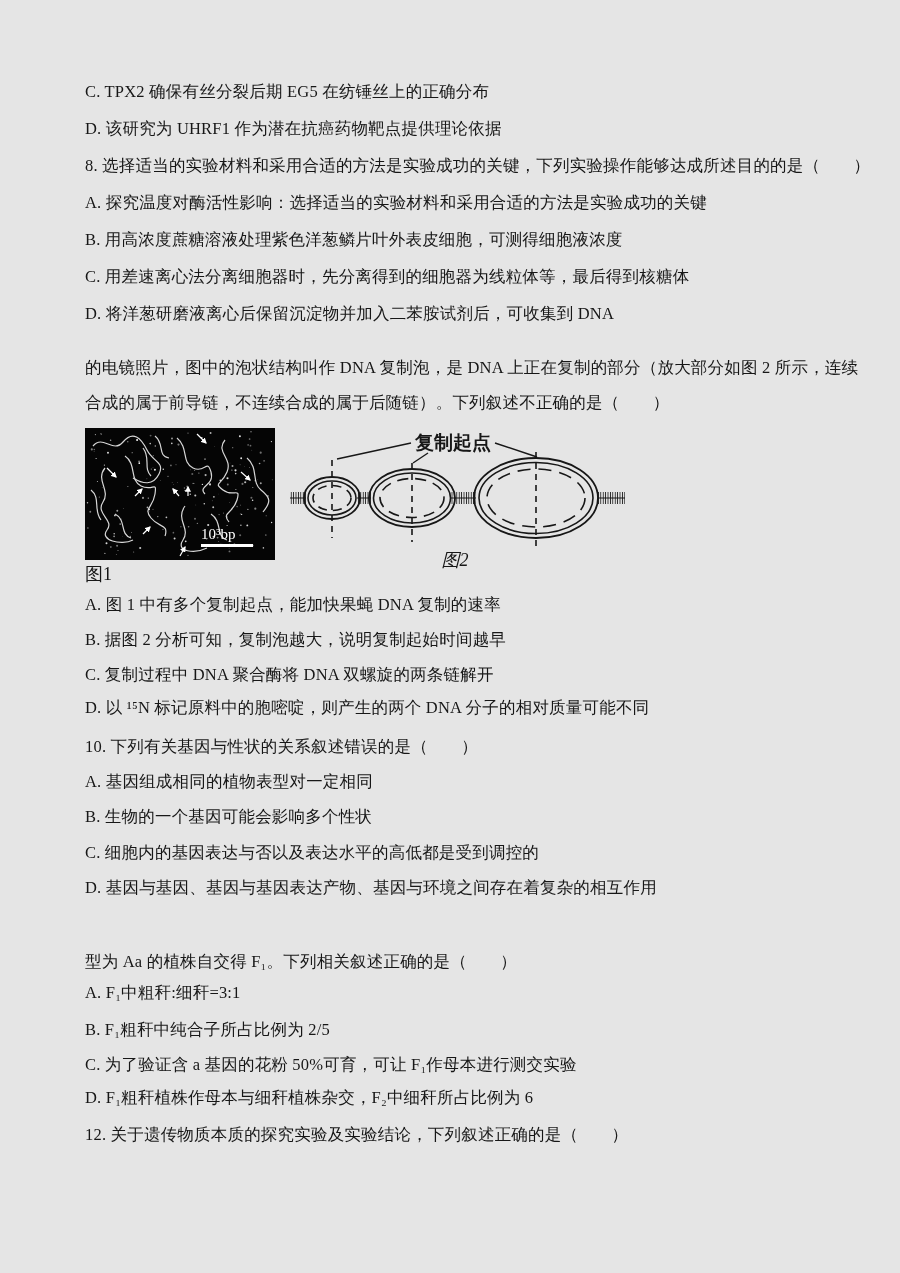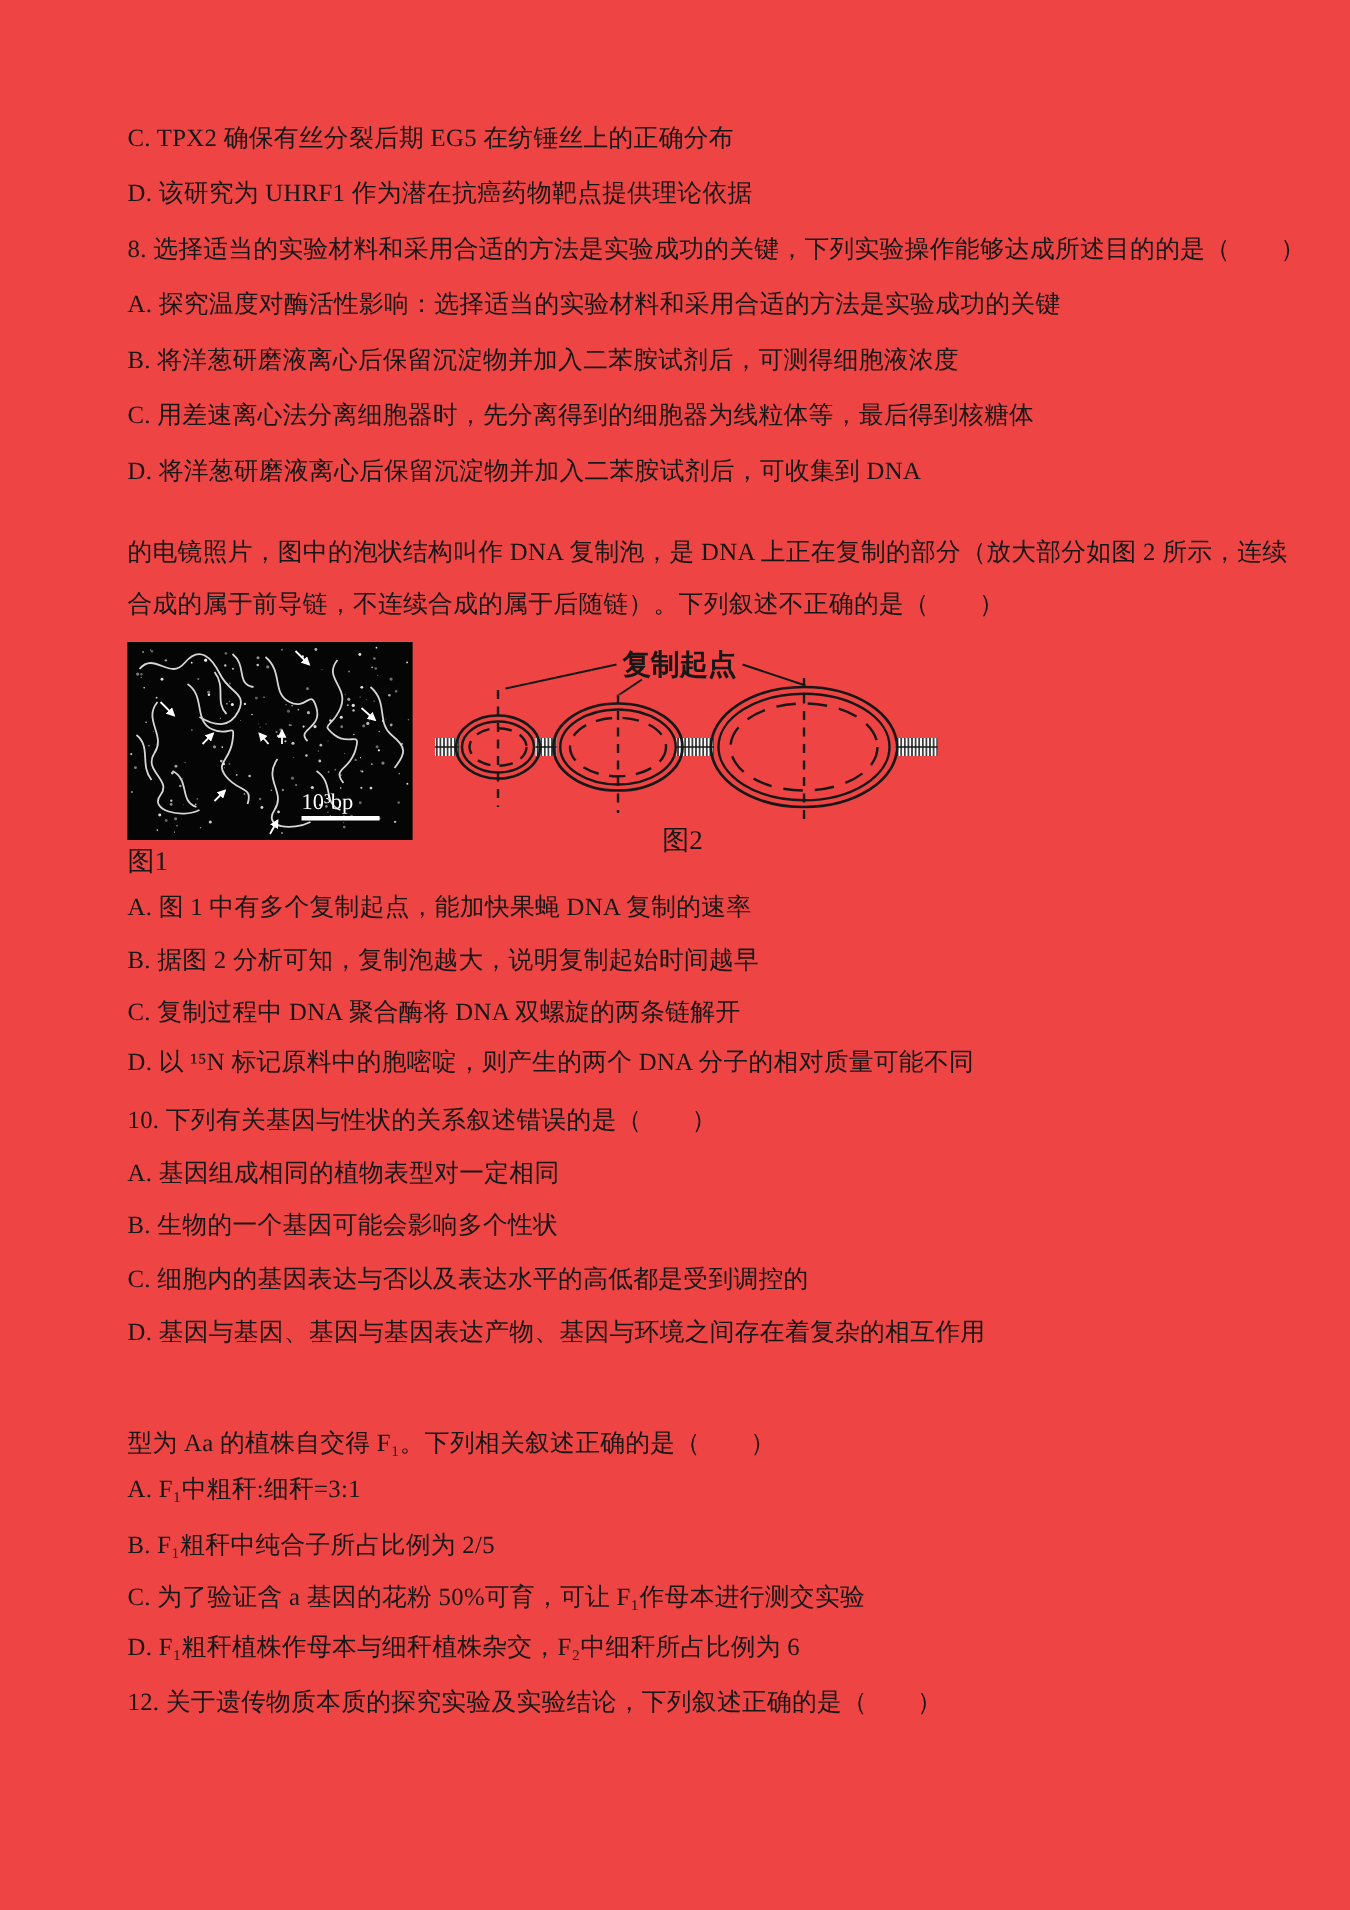--- a/index.html
+++ b/index.html
@@ -1,19 +1,19 @@
 <!DOCTYPE html>
 <html><head>
 <meta charset="utf-8">
 <style>
   html,body{margin:0;padding:0;background:#ffffff;}
   #page{
     position:relative;
     width:900px;height:1273px;
-    background:#ef4444;
+    background:#e5e5e5;
     font-family:"Liberation Serif","DejaVu Serif",serif;
     color:#171717;
     overflow:hidden;
   }
   .ln{
     position:absolute;
     left:85px;
     font-size:16.5px;
     line-height:24px;
     white-space:nowrap;
@@ -31,41 +31,41 @@
   }
   #fig1-caption{
     position:absolute;left:0;top:134px;width:190px;
     text-align:left;font-size:18px;
   }
   #fig2{
     position:absolute;left:205px;top:2px;
   }
   #fig2-caption{
     position:absolute;left:205px;top:120px;width:330px;
-    text-align:center;font-size:18px;
+    text-align:center;font-size:18px;font-style:italic;
   }
   .scale-text{
     font-family:"Liberation Serif","DejaVu Serif",serif;
   }
   .diagram-label{
     font-family:"Liberation Serif","DejaVu Serif",serif;
     font-weight:600;
   }
 </style>
 </head>
 <body>
 
 <div id="page">
 
   <div class="ln" style="top:80px">C. TPX2 确保有丝分裂后期 EG5 在纺锤丝上的正确分布</div>
   <div class="ln" style="top:117px">D. 该研究为 UHRF1 作为潜在抗癌药物靶点提供理论依据</div>
 
   <div class="ln" style="top:154px">8. 选择适当的实验材料和采用合适的方法是实验成功的关键，下列实验操作能够达成所述目的的是（　　）</div>
   <div class="ln" style="top:191px">A. 探究温度对酶活性影响：选择适当的实验材料和采用合适的方法是实验成功的关键</div>
-  <div class="ln" style="top:228px">B. 将洋葱研磨液离心后保留沉淀物并加入二苯胺试剂后，可测得细胞液浓度</div>
+  <div class="ln" style="top:228px">B. 用高浓度蔗糖溶液处理紫色洋葱鳞片叶外表皮细胞，可测得细胞液浓度</div>
   <div class="ln" style="top:265px">C. 用差速离心法分离细胞器时，先分离得到的细胞器为线粒体等，最后得到核糖体</div>
   <div class="ln" style="top:302px">D. 将洋葱研磨液离心后保留沉淀物并加入二苯胺试剂后，可收集到 DNA</div>
 
   <div class="ln" style="top:356px">的电镜照片，图中的泡状结构叫作 DNA 复制泡，是 DNA 上正在复制的部分（放大部分如图 2 所示，连续</div>
   <div class="ln" style="top:391px">合成的属于前导链，不连续合成的属于后随链）。下列叙述不正确的是（　　）</div>
 
   <div id="figure">
 
     <svg id="fig1" width="190" height="132" viewBox="0 0 190 132">
       <defs>

